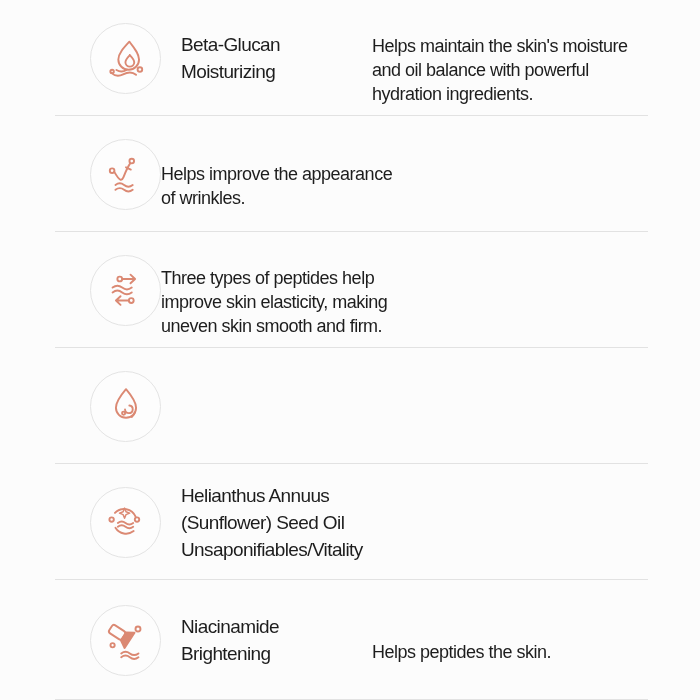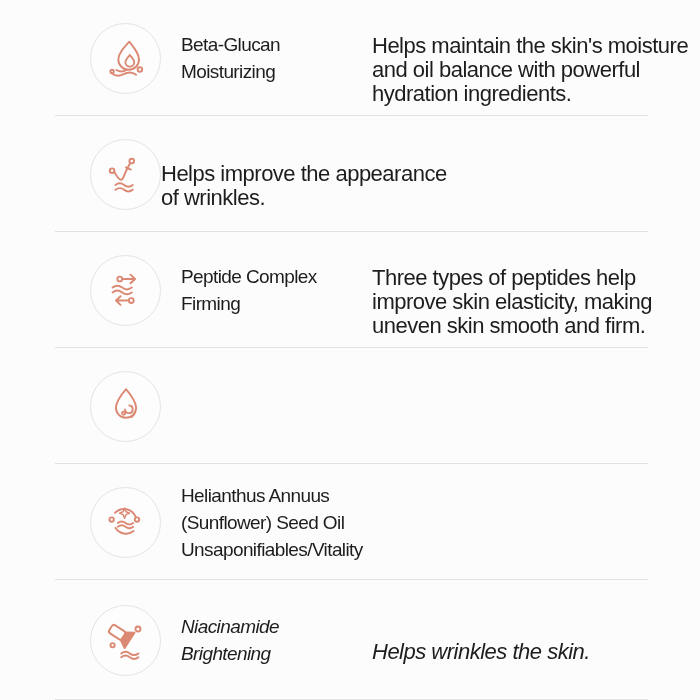--- a/index.html
+++ b/index.html
@@ -16,21 +16,21 @@
     width: 700px;
     height: 700px;
     border-radius: 22px;
   }
   .row {
     position: relative;
     display: flex;
     align-items: center;
     height: 116px;
   }
-  .row:last-child { height: 120px; font-style: italic; }
+  .row:last-child { height: 120px; }
   .divider {
     position: absolute;
     left: 55px;
     right: 52px;
     bottom: 0;
     height: 1px;
     background: #e2e2e2;
   }
   .icon-circle {
     flex: 0 0 auto;
@@ -58,21 +58,21 @@
     flex: 0 0 191px;
     margin-left: 20px;
     font-size: 19px;
     line-height: 27px;
     letter-spacing: -0.6px;
     white-space: pre;
     overflow: visible;
   }
   .desc {
     flex: 1 1 auto;
-    font-size: 22px;
+    font-size: 18px;
     line-height: 24px;
     letter-spacing: -0.5px;
     white-space: pre;
     margin-top: 23px;
   }
 </style>
 </head>
 <body>
 
 <div class="feature-list">
@@ -116,22 +116,20 @@
     <div class="icon-circle">
       <svg viewBox="0 0 48 48" aria-label="peptide-arrows-icon">
         <circle cx="17.5" cy="12.5" r="2.5"></circle>
         <path d="M20.5 12.5 h13 m-4.8 -4.5 l4.8 4.5 -4.8 4.5"></path>
         <path d="M10 21.5 q5 -4 10 0 t10 0"></path>
         <path d="M10 26.5 q5 -4 10 0 t10 0"></path>
         <circle cx="29.5" cy="35" r="2.5"></circle>
         <path d="M26.5 35 h-13 m4.8 -4.5 l-4.8 4.5 4.8 4.5"></path>
       </svg>
     </div>
-    <div class="title">Peptide Complex
-Firming</div>
     <div class="desc">Three types of peptides help
 improve skin elasticity, making
 uneven skin smooth and firm.</div>
     <div class="divider"></div>
   </div>
 
   <div class="row">
     <div class="icon-circle">
       <svg viewBox="0 0 48 48" aria-label="droplet-spiral-icon">
         <path d="M24 6.5 C17.8 13.8 13.5 19.6 13.5 25.8 a10.5 10.5 0 0 0 21 0 C34.5 19.6 30.2 13.8 24 6.5 Z"></path>
@@ -169,17 +167,17 @@
           <path d="M21.5 15 L29 10.5 V29.5 L21.5 25 Z" fill="#db8973"></path>
         </g>
         <circle cx="36.5" cy="12.5" r="2.6"></circle>
         <circle cx="10" cy="29.5" r="2.2"></circle>
         <path d="M19 38 q4.5 -3.5 9 0 t9 0"></path>
         <path d="M19 42 q4.5 -3.5 9 0 t9 0"></path>
       </svg>
     </div>
     <div class="title">Niacinamide
 Brightening</div>
-    <div class="desc">Helps wrinkles the skin.</div>
+    <div class="desc">Helps peptides the skin.</div>
     <div class="divider"></div>
   </div>
 
 </div>
 
 </body></html>

